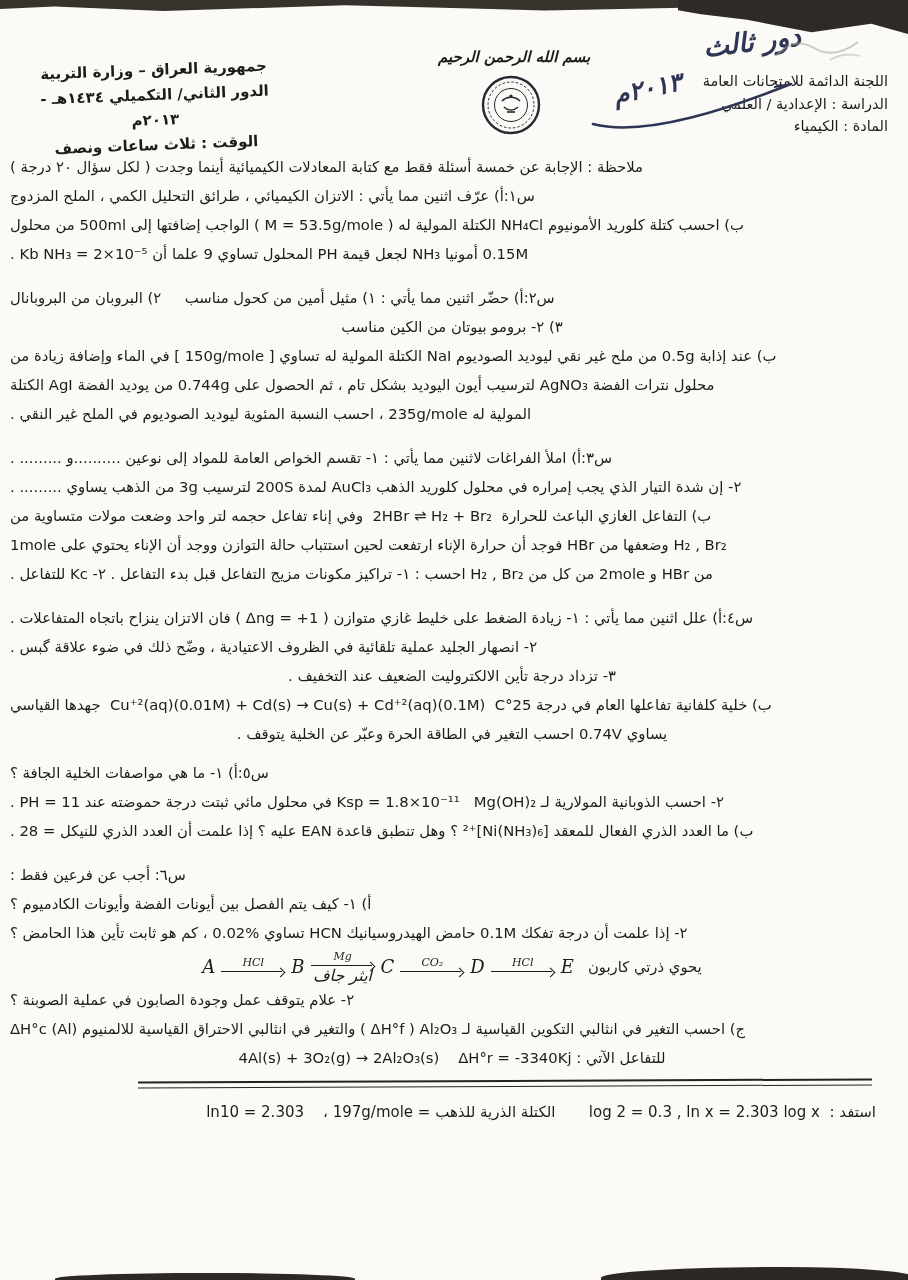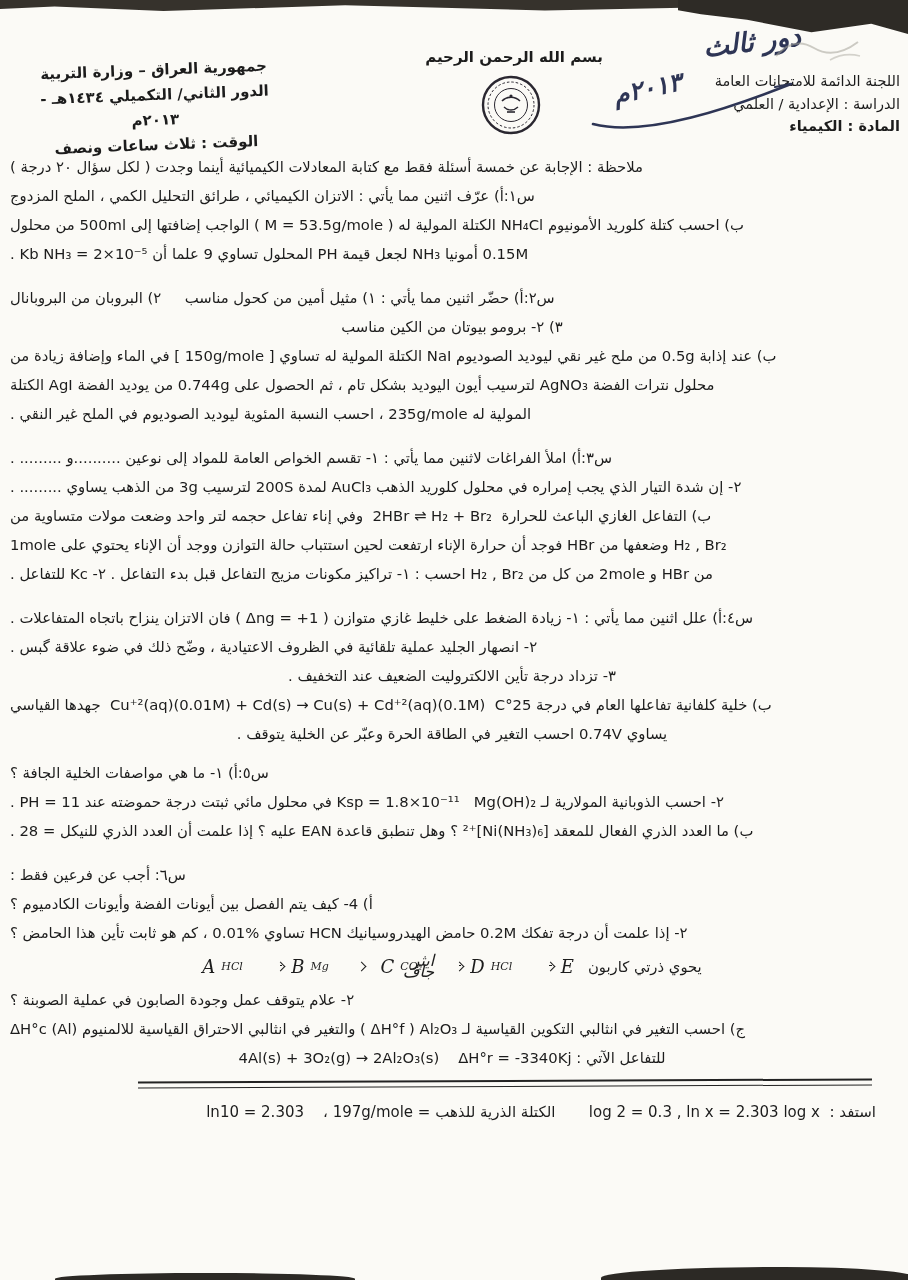--- a/index.html
+++ b/index.html
@@ -8,44 +8,44 @@
 
   
   .edge-top{position:absolute;top:0;left:0;width:100%;height:13px;background:#36322c;
     clip-path:polygon(0 0,100% 0,100% 100%,78% 55%,60% 80%,38% 40%,18% 85%,6% 50%,0 70%);}
   .edge-tr{position:absolute;top:0;right:0;width:230px;height:34px;background:#2e2b26;
     clip-path:polygon(0 0,100% 0,100% 100%,84% 70%,58% 95%,30% 58%,10% 42%,0 30%);}
   .edge-bl{position:absolute;bottom:0;left:55px;width:300px;height:7px;background:#2c2925;border-radius:60% 60% 0 0/100% 100% 0 0;}
   .edge-br{position:absolute;bottom:0;right:-8px;width:315px;height:13px;background:#2c2925;border-radius:70% 50% 0 0/100% 100% 0 0;}
 
   
-  .hdr-right{position:absolute;top:70px;right:8px;width:205px;direction:rtl;text-align:right;font-size:14.5px;line-height:22.5px;}
-  .hdr-right .l3{font-weight:bold;}
-  .bismillah{position:absolute;top:48px;left:404px;width:220px;text-align:center;font-weight:bold;font-size:15px;direction:rtl;}
+  .hdr-right{position:absolute;top:70px;right:20px;width:205px;direction:rtl;text-align:right;font-size:14.5px;line-height:22.5px;}
+  .hdr-right .l3{font-weight:normal;}
+  .bismillah{position:absolute;top:48px;left:404px;width:220px;text-align:center;font-weight:bold;font-size:15px;direction:rtl;font-style:italic;}
   .seal{position:absolute;top:74px;left:480px;}
   .hdr-left{position:absolute;top:58px;left:24px;width:262px;direction:rtl;text-align:center;font-weight:bold;font-size:15px;line-height:25px;transform:rotate(-2.2deg);}
   .handwr{position:absolute;top:24px;left:585px;width:218px;height:118px;color:#2e3555;}
   .hw1{position:absolute;right:2px;top:2px;font-size:27px;font-style:italic;font-weight:bold;transform:rotate(-7deg);white-space:nowrap;}
   .hw2{position:absolute;left:28px;top:50px;font-size:25px;font-style:italic;font-weight:bold;transform:rotate(-12deg);white-space:nowrap;}
   .swoosh{position:absolute;left:0;top:0;}
   .pencil{position:absolute;top:26px;right:28px;opacity:.55;}
 
   
   .body-lines{position:absolute;top:152px;right:14px;left:10px;direction:rtl;font-size:14.8px;}
   .ln{height:29px;line-height:29px;text-align:left;white-space:nowrap;}
   .c{text-align:center;}
   .p1{padding-right:26px}.p2{padding-right:40px}.p3{padding-right:60px}
   .p4{padding-right:140px}.p5{padding-right:8px}.p6{padding-right:30px}.p7{padding-right:55px}
   .sp{height:15px}.sp2{height:10px}
 
   
   .scheme-line{height:38px;display:flex;align-items:center;justify-content:center;gap:14px;direction:rtl;}
   .scheme{direction:ltr;display:flex;align-items:center;gap:6px;}
   .cl{font-family:"DejaVu Serif",serif;font-style:italic;font-weight:normal;font-size:18px;}
-  .arr{display:flex;flex-direction:row;align-items:center;width:64px;gap:37px;}
+  .arr{display:flex;flex-direction:column;align-items:center;width:64px;}
   .alab{font-size:11px;line-height:11px;font-style:italic;font-family:"DejaVu Serif",serif;}
   .alab2{font-size:16px;line-height:11px;direction:rtl;}
   .ashaft{position:relative;width:100%;height:8px;}
   .ashaft::before{content:"";position:absolute;left:0;right:3px;top:3.4px;border-top:1.4px solid #1c1c1c;}
   .ashaft::after{content:"";position:absolute;right:1px;top:1.2px;width:6px;height:6px;
     border-top:1.4px solid #1c1c1c;border-right:1.4px solid #1c1c1c;transform:rotate(45deg);}
 
   
   .sep{height:4px;border-top:2px solid #232323;border-bottom:1.3px solid #232323;margin:8px 22px 10px 128px;transform:rotate(-0.25deg);}
   .footer{height:30px;line-height:30px;text-align:right;padding-right:18px;font-size:15px;direction:rtl;white-space:nowrap;}
@@ -121,22 +121,22 @@
     <div class="ln p3">٢- انصهار الجليد عملية تلقائية في الظروف الاعتيادية ، وضّح ذلك في ضوء علاقة گبس .</div>
     <div class="ln c">٣- تزداد درجة تأين الالكتروليت الضعيف عند التخفيف .</div>
     <div class="ln p1">ب) خلية كلفانية تفاعلها العام في درجة 25°C‏ &nbsp;Cu⁺²(aq)(0.01M) + Cd(s) → Cu(s) + Cd⁺²(aq)(0.1M)&nbsp; جهدها القياسي</div>
     <div class="ln c">يساوي 0.74V احسب التغير في الطاقة الحرة وعبّر عن الخلية يتوقف .</div>
     <div class="sp2"></div>
     <div class="ln">س٥:أ) ١- ما هي مواصفات الخلية الجافة ؟</div>
     <div class="ln p6">٢- احسب الذوبانية المولارية لـ Mg(OH)₂‏ &nbsp;&nbsp;Ksp = 1.8×10⁻¹¹ في محلول مائي ثبتت درجة حموضته عند PH = 11 .</div>
     <div class="ln p1">ب) ما العدد الذري الفعال للمعقد [Ni(NH₃)₆]⁺² ؟ وهل تنطبق قاعدة EAN عليه ؟ إذا علمت أن العدد الذري للنيكل = 28 .</div>
     <div class="sp"></div>
     <div class="ln">س٦: أجب عن فرعين فقط :</div>
-    <div class="ln p2">أ) 4- كيف يتم الفصل بين أيونات الفضة وأيونات الكادميوم ؟</div>
-    <div class="ln p7">٢- إذا علمت أن درجة تفكك 0.2M حامض الهيدروسيانيك HCN تساوي %0.01 ، كم هو ثابت تأين هذا الحامض ؟</div>
+    <div class="ln p2">أ) ١- كيف يتم الفصل بين أيونات الفضة وأيونات الكادميوم ؟</div>
+    <div class="ln p7">٢- إذا علمت أن درجة تفكك 0.1M حامض الهيدروسيانيك HCN تساوي %0.02 ، كم هو ثابت تأين هذا الحامض ؟</div>
 
     <div class="scheme-line">
       <span>يحوي ذرتي كاربون</span>
       <div class="scheme">
         <b class="cl">A</b>
         <span class="arr">
           <i class="alab">HCl</i>
           <span class="ashaft"></span>
         </span>
         <b class="cl">B</b>

